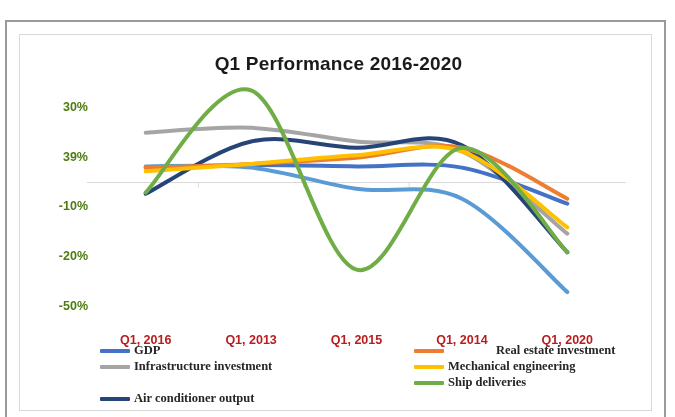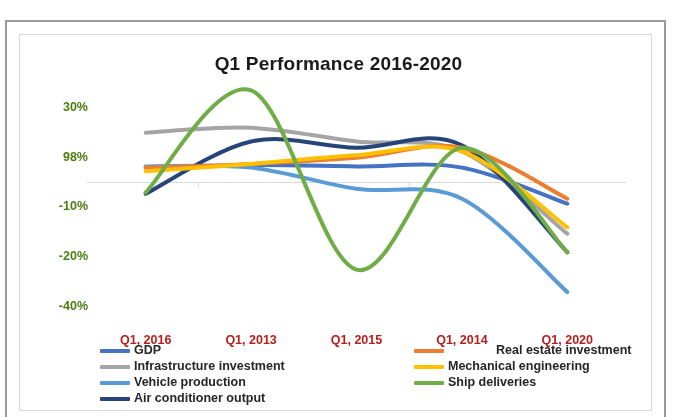--- a/index.html
+++ b/index.html
@@ -45,21 +45,21 @@
   
   #xaxis{position:absolute;left:73px;top:278px;width:527px;height:22px;}
   .xtick{
     position:absolute;transform:translateX(-50%);
     font-size:12.5px;font-weight:bold;color:#b91c1c;
     white-space:nowrap;top:0;margin-top:20px;
   }
 
   
   #legend{
-    position:absolute;left:80px;top:308px;width:545px;height:66px;
+    position:absolute;left:80px;top:308px;width:545px;height:66px;font-family:Liberation Serif, serif;
   }
   .legend-item{
     position:absolute;display:flex;align-items:center;height:15px;
     white-space:nowrap;
   }
   .legend-swatch{
     width:30px;height:4px;border-radius:1px;flex:none;margin-right:4px;
   }
   .legend-label{
     font-size:12.5px;font-weight:bold;color:#262626;line-height:15px;
@@ -72,24 +72,24 @@
 
 <div id="frame">
   <div id="inner-frame">
 
     <div id="chart">
 
       <div id="chart-title">Q1 Performance 2016-2020</div>
 
       <div id="yaxis">
           <div class="ytick" style="top: 16.8889px;">30%</div>
-          <div class="ytick" style="top: 66.6667px;">98%</div>
+          <div class="ytick" style="top: 66.6667px;">39%</div>
           <div class="ytick" style="top: 116.444px;">-10%</div>
           <div class="ytick" style="top: 166.222px;">-20%</div>
-          <div class="ytick" style="top: 216px;">-40%</div>
+          <div class="ytick" style="top: 216px;">-50%</div>
         </div>
 
       <div id="plot">
         <svg id="plot-svg" viewBox="0 0 527 224" preserveAspectRatio="none">
             <line x1="-6" x2="533" y1="99.55555555555554" y2="99.55555555555554" stroke="#d9d9d9" stroke-width="1"></line>
             <line x1="105.4" x2="105.4" y1="99.55555555555554" y2="104.55555555555554" stroke="#d9d9d9" stroke-width="1"></line>
             <line x1="210.8" x2="210.8" y1="99.55555555555554" y2="104.55555555555554" stroke="#d9d9d9" stroke-width="1"></line>
             <line x1="316.20000000000005" x2="316.20000000000005" y1="99.55555555555554" y2="104.55555555555554" stroke="#d9d9d9" stroke-width="1"></line>
             <line x1="421.6" x2="421.6" y1="99.55555555555554" y2="104.55555555555554" stroke="#d9d9d9" stroke-width="1"></line>
             <path d="M 52.70 84.62 C 70.27 84.21, 122.97 82.34, 158.10 82.13 C 193.23 81.93, 228.37 82.96, 263.50 83.38 C 298.63 83.79, 333.77 78.40, 368.90 84.62 C 404.03 90.84, 456.73 114.70, 474.30 120.71" fill="none" stroke="#4472C4" stroke-width="4" stroke-linecap="round" stroke-linejoin="round"></path>
@@ -112,24 +112,20 @@
 
       <div id="legend">
           <div class="legend-item col-left" style="top: 0px;">
             <span class="legend-swatch" style="background: rgb(68, 114, 196);"></span>
             <span class="legend-label">GDP</span>
           </div>
           <div class="legend-item col-left" style="top: 16px;">
             <span class="legend-swatch" style="background: rgb(165, 165, 165);"></span>
             <span class="legend-label">Infrastructure investment</span>
           </div>
-          <div class="legend-item col-left" style="top: 32px;">
-            <span class="legend-swatch" style="background: rgb(91, 155, 213);"></span>
-            <span class="legend-label">Vehicle production</span>
-          </div>
           <div class="legend-item col-left" style="top: 48px;">
             <span class="legend-swatch" style="background: rgb(38, 68, 120);"></span>
             <span class="legend-label">Air conditioner output</span>
           </div>
           <div class="legend-item col-right" style="top: 0px; gap: 48px;">
             <span class="legend-swatch" style="background: rgb(237, 125, 49);"></span>
             <span class="legend-label">Real estate investment</span>
           </div>
           <div class="legend-item col-right" style="top: 32px;">
             <span class="legend-swatch" style="background: rgb(112, 173, 71);"></span>

